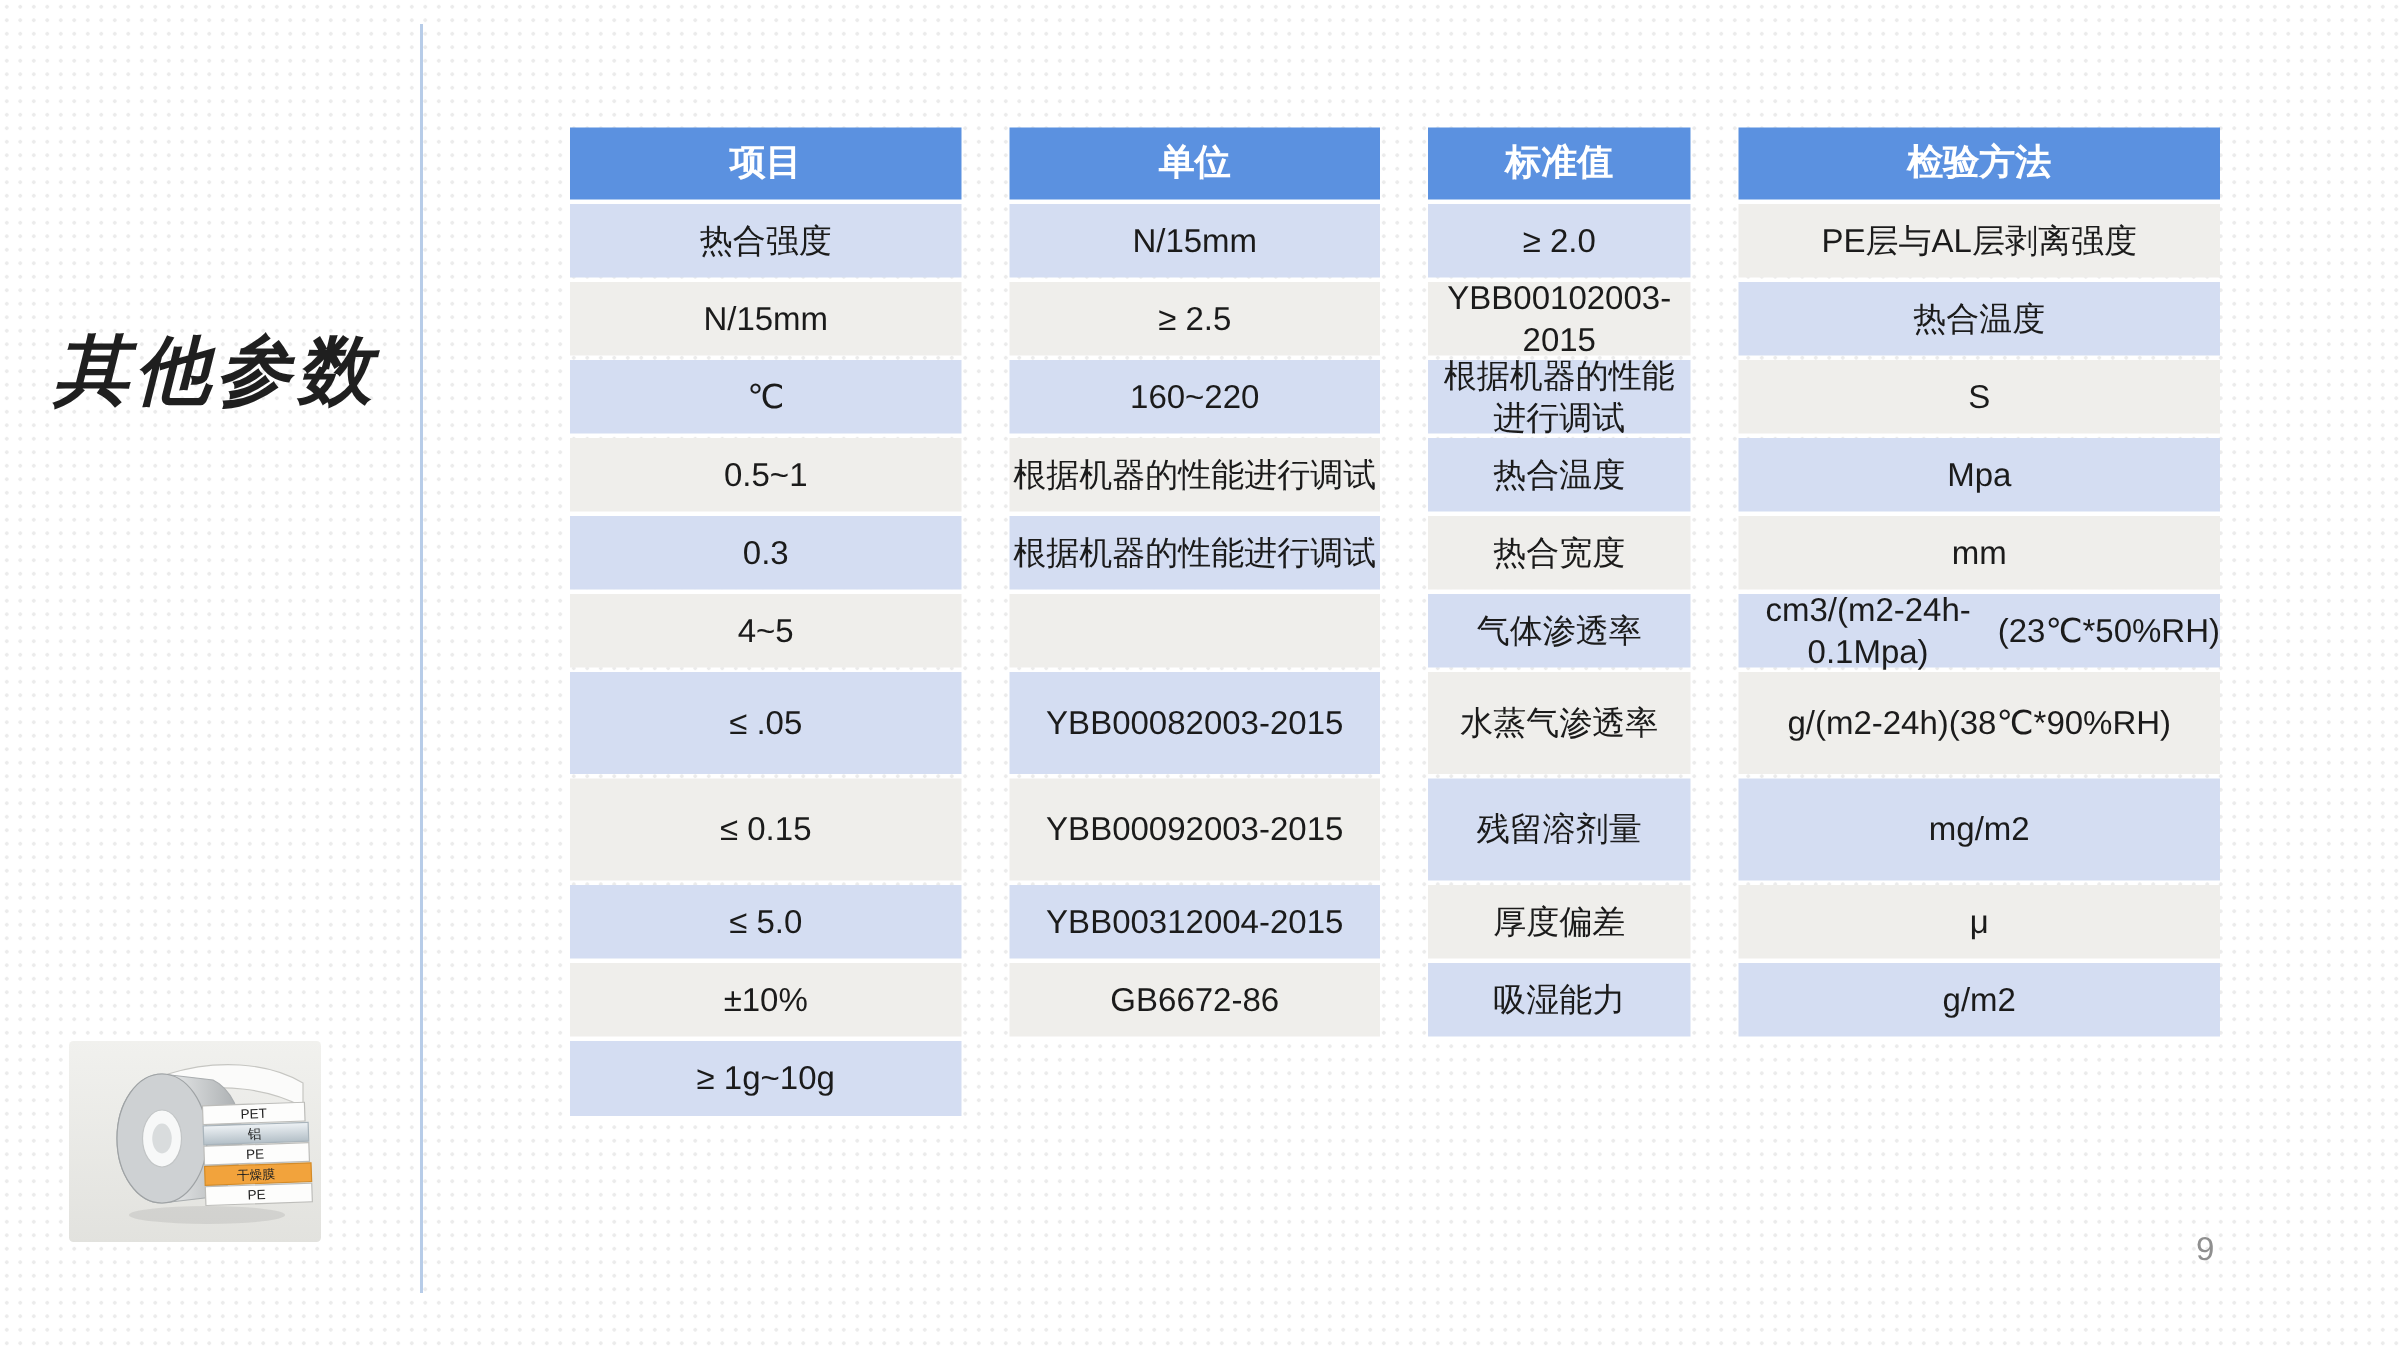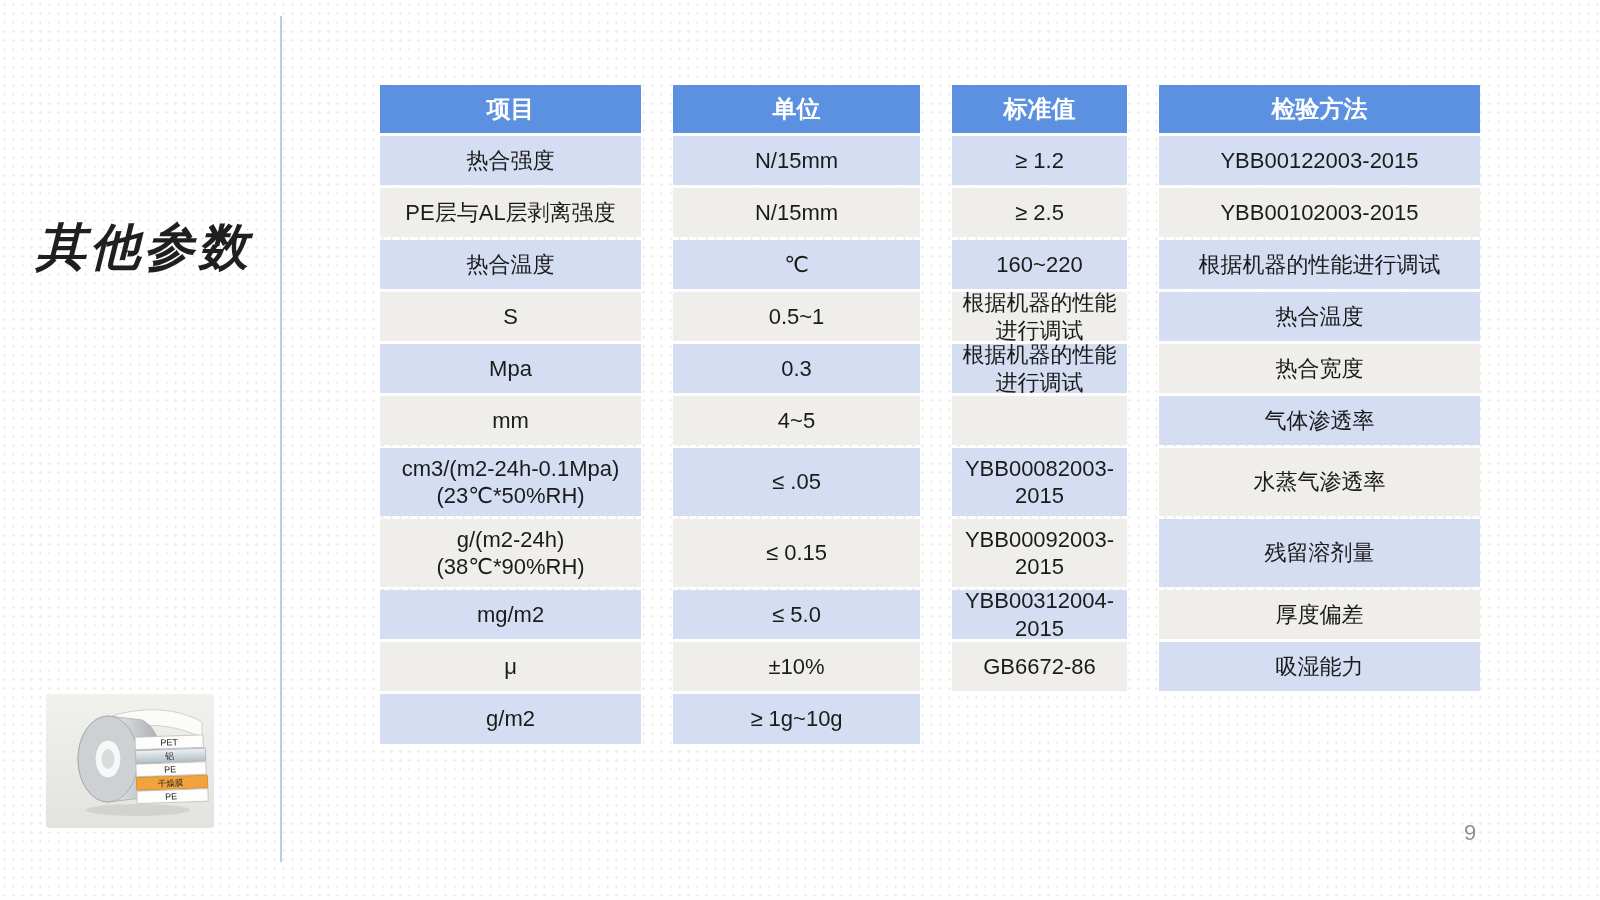--- a/index.html
+++ b/index.html
@@ -43,21 +43,21 @@
   .cell {
     display: flex;
     align-items: center;
     justify-content: center;
     text-align: center;
     font-size: 22px;
     color: #1b1b1b;
     line-height: 1.25;
     margin-left: 28px;
   }
-  .cell.multiline { flex-direction: column; }
+  .cell.multiline { flex-direction: row; }
   .hdr {
     background: #5b91e0;
     color: #ffffff;
     font-weight: bold;
     font-size: 24px;
   }
   .rb { background: #d4ddf2; }
   .rg { background: #efeeeb; }
   .page-number {
     position: absolute;
@@ -83,22 +83,21 @@
 
 <div class="param-table">
 
   <div class="cell hdr">项目</div>
   <div class="cell hdr">单位</div>
   <div class="cell hdr">标准值</div>
   <div class="cell hdr">检验方法</div>
 
   <div class="cell rb">热合强度</div>
   <div class="cell rb">N/15mm</div>
-  <div class="cell rb">≥ 1.2</div>
-  <div class="cell rb">YBB00122003-2015</div>
+  <div class="cell rb">≥ 2.0</div>
 
   <div class="cell rg">PE层与AL层剥离强度</div>
   <div class="cell rg">N/15mm</div>
   <div class="cell rg">≥ 2.5</div>
   <div class="cell rg">YBB00102003-2015</div>
 
   <div class="cell rb">热合温度</div>
   <div class="cell rb">℃</div>
   <div class="cell rb">160~220</div>
   <div class="cell rb">根据机器的性能进行调试</div>

